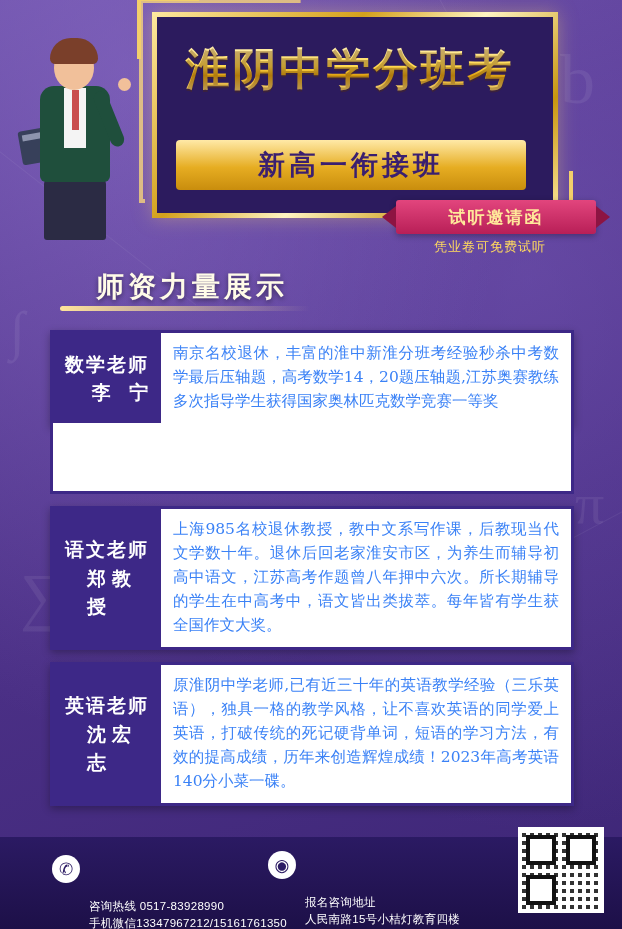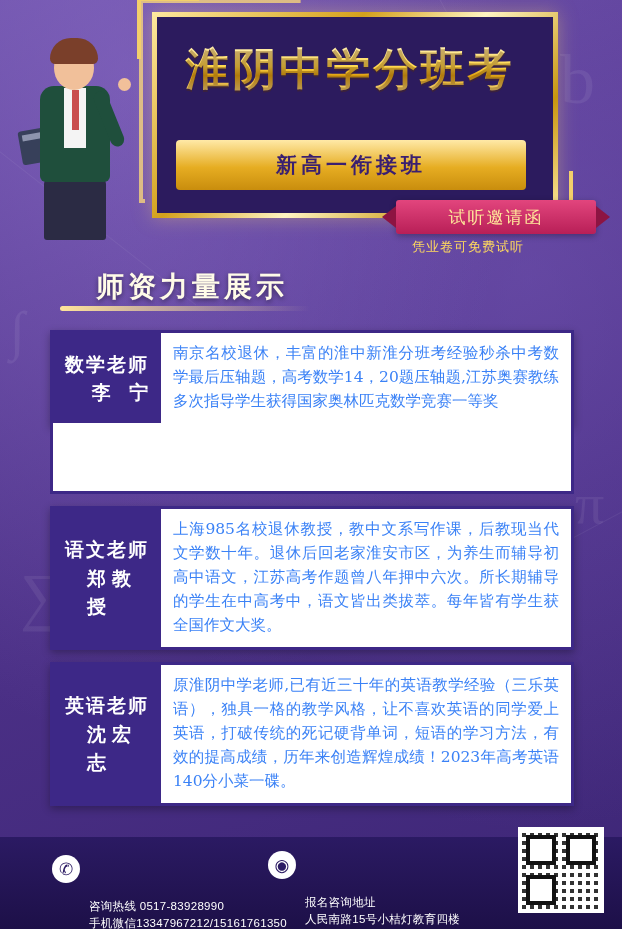--- a/index.html
+++ b/index.html
@@ -56,38 +56,38 @@
     text-shadow:0 2px 0 rgba(90,50,0,.35);
   }
   .title-sub-band{
     position:absolute;left:176px;top:140px;width:350px;height:50px;
     background:linear-gradient(180deg,#ffe9a7,#e6ad22 55%,#c98d0d);
     border-radius:4px;
     display:flex;align-items:center;justify-content:center;
   }
   .title-sub{
     font-family:"DejaVu Sans", sans-serif;
-    font-size:21px;font-weight:bold;letter-spacing:4px;color:#3a1f70;
+    font-size:27px;font-weight:bold;letter-spacing:4px;color:#3a1f70;
   }
   .ribbon{
     position:absolute;right:26px;top:200px;width:200px;height:34px;
     background:linear-gradient(180deg,#e2457d,#b81f57);
     border-radius:3px;
     display:flex;align-items:center;justify-content:center;
     box-shadow:0 2px 6px rgba(0,0,0,.3);
   }
   .ribbon:before,.ribbon:after{
     content:"";position:absolute;top:6px;width:0;height:0;
     border-top:11px solid transparent;border-bottom:11px solid transparent;
   }
   .ribbon:before{left:-14px;border-right:14px solid #8d1442;}
   .ribbon:after{right:-14px;border-left:14px solid #8d1442;}
-  .ribbon span{color:#ffe89a;font-size:17px;font-weight:normal;letter-spacing:2px;}
+  .ribbon span{color:#ffe89a;font-size:17px;font-weight:bold;letter-spacing:2px;}
   .ribbon-note{
-    position:absolute;right:20px;top:238px;width:190px;
+    position:absolute;right:37px;top:238px;width:190px;text-align:center;
     color:#ffd95e;font-size:13px;letter-spacing:1px;
   }
   
   .person{position:absolute;left:14px;top:20px;width:120px;height:220px;}
   .p-head{position:absolute;left:40px;top:26px;width:40px;height:44px;border-radius:20px/22px;background:#f1c09a;}
   .p-hair{position:absolute;left:36px;top:18px;width:48px;height:26px;border-radius:24px 24px 6px 6px;background:#7a3f2a;}
   .p-body{position:absolute;left:26px;top:66px;width:70px;height:96px;border-radius:14px 14px 6px 6px;background:#1f4f3c;}
   .p-shirt{position:absolute;left:50px;top:68px;width:22px;height:60px;background:#f4f4f4;}
   .p-tie{position:absolute;left:58px;top:70px;width:7px;height:40px;background:#c94d4d;}
   .p-arm{position:absolute;left:88px;top:70px;width:14px;height:58px;background:#1f4f3c;border-radius:7px;transform:rotate(-22deg);}

